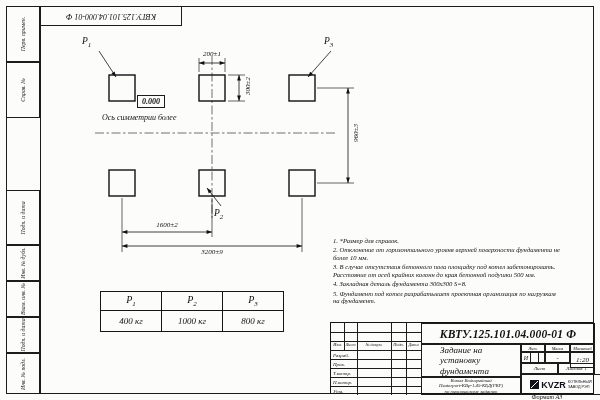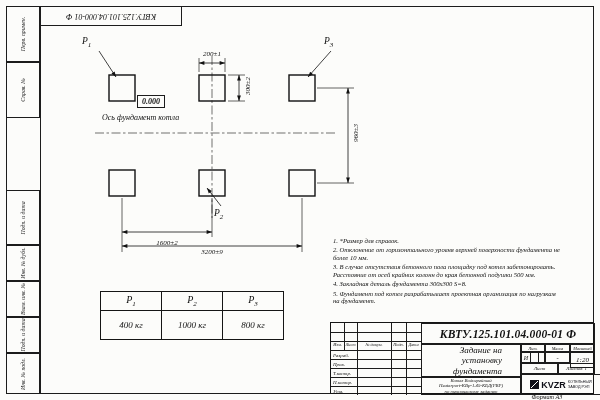--- a/index.html
+++ b/index.html
@@ -15,31 +15,31 @@
   .t { position:absolute; font-style:italic; color:#111; white-space:nowrap; }
   .dim { text-align:center; font-size:7px; }
   .rot { transform:rotate(-90deg); }
   .plabel { font-size:9.5px; }
   .elev { position:absolute; left:137px; top:95px; border:1px solid #1c1c1c; padding:1px 4px; font-size:8px; font-weight:bold; font-style:italic; color:#111; background:#fcfcfa; }
   .notes { position:absolute; left:333px; top:237px; width:230px; }
   .note { font-size:6.6px; font-style:italic; color:#111; line-height:1.18; margin-bottom:1.5px; }
   .loadtable { position:absolute; left:100px; top:291px; border-collapse:collapse; background:#fcfcfa; }
   .loadtable td { border:1.1px solid #151515; width:61px; text-align:center; font-style:italic; color:#111; }
   .hrow td { height:19px; font-size:10px; }
-  .vrow td { height:29px; font-size:9px; }
+  .vrow td { height:21px; font-size:9px; }
   .tb { position:absolute; left:330px; top:322px; width:264px; height:72px; border:1.4px solid #151515; background:#fcfcfa; }
   .c { position:absolute; border:0.8px solid #1c1c1c; display:flex; align-items:center; justify-content:center; font-style:italic; color:#111; overflow:hidden; }
   .hl { position:absolute; left:0; width:90px; height:0.8px; background:#1c1c1c; }
   .vl { position:absolute; top:0; width:0.8px; background:#1c1c1c; }
   .svl { position:absolute; top:0; bottom:0; width:0.8px; background:#1c1c1c; }
   .gridlab { position:absolute; font-size:4.3px; font-style:italic; color:#111; text-align:center; line-height:1; }
   .sigrow { position:absolute; left:2px; width:24px; font-size:5px; font-style:italic; color:#111; line-height:1; }
   .tb-num { left:90px; top:0; width:174px; height:21px; font-weight:bold; font-size:11.5px; letter-spacing:0.2px; }
   .tb-name { left:90px; top:21px; width:100px; height:33px; font-size:9px; }
-  .tb-name span { display:block; width:62px; text-align:right; line-height:1.12; white-space:normal; margin:12px auto; }
+  .tb-name span { display:block; width:62px; text-align:left; line-height:1.12; white-space:normal; margin:12px auto; }
   .tb-sub { left:90px; top:54px; width:100px; height:18px; flex-direction:column; font-size:4.8px; line-height:1.18; }
   .logo { left:190px; top:51px; width:80px; height:21px; gap:2px; }
   .logo-sq { width:9px; height:9px; background:linear-gradient(135deg,#101018 44%,#fff 44%,#fff 56%,#101018 56%); border:0.5px solid #101018; }
   .logo-kvzr { font-family:"Liberation Sans", sans-serif; font-weight:bold; font-size:9px; color:#101018; font-style:normal; }
   .logo-co { font-family:"Liberation Sans", sans-serif; font-size:3.8px; color:#101018; line-height:1.2; font-style:normal; }
   .logo-co span { display:block; }
   .fmt { position:absolute; left:500px; top:393px; width:94px; text-align:center; font-size:6.2px; font-style:italic; color:#111; }
   sub { font-size:7px; }
 </style>
 </head>
@@ -121,25 +121,25 @@
     </g>
   </svg>
 
   <span class="t plabel" style="left:82px;top:36px"><span>P</span><sub>1</sub></span>
   <span class="t plabel" style="left:324px;top:36px"><span>P</span><sub>3</sub></span>
   <span class="t plabel" style="left:214px;top:208px"><span>P</span><sub>2</sub></span>
 
   <span class="t dim" style="left:190px;top:50px;width:44px">200±1</span>
   <span class="t dim rot" style="left:233px;top:82px;width:30px">300±2</span>
   <span class="t dim rot" style="left:341px;top:129px;width:30px">960±3</span>
-  <span class="t dim" style="left:139px;top:239px;width:56px">1600±2</span>
+  <span class="t dim" style="left:139px;top:221px;width:56px">1600±2</span>
   <span class="t dim" style="left:184px;top:248px;width:56px">3200±9</span>
 
   <span class="elev">0.000</span>
-  <span class="t" style="left:102px;top:113px;font-size:8px">Ось фундамент котла</span>
+  <span class="t" style="left:102px;top:113px;font-size:8px">Ось симметрии более</span>
 
   <div class="notes">
     <div class="note">1. *Размер для справок.</div>
     <div class="note">2. Отклонение от горизонтального уровня верхней поверхности фундамента не более 10 мм.</div>
     <div class="note">3. В случае отсутствия бетонного пола площадку под котел забетонировать. Расстояние от осей крайних колонн до края бетонной подушки 500 мм.</div>
     <div class="note">4. Закладная деталь фундамента 300х300 S=8.</div>
     <div class="note">5. Фундамент под котел разрабатывает проектная организация по нагрузкам на фундамент.</div>
   </div>
 
   <table class="loadtable">

